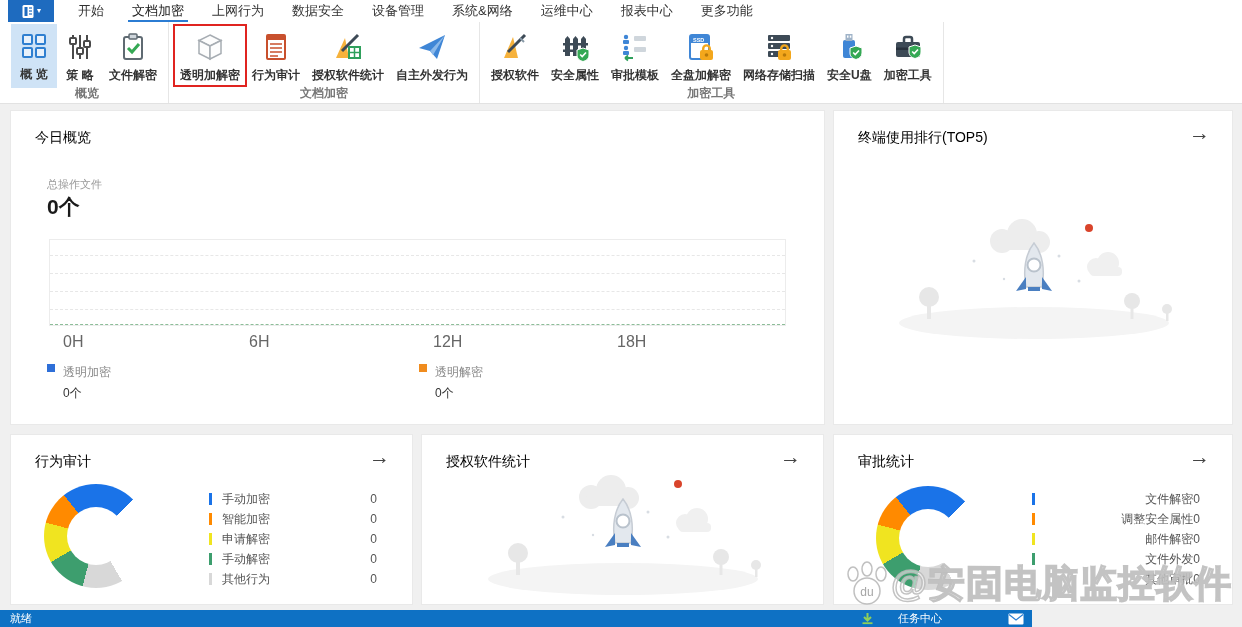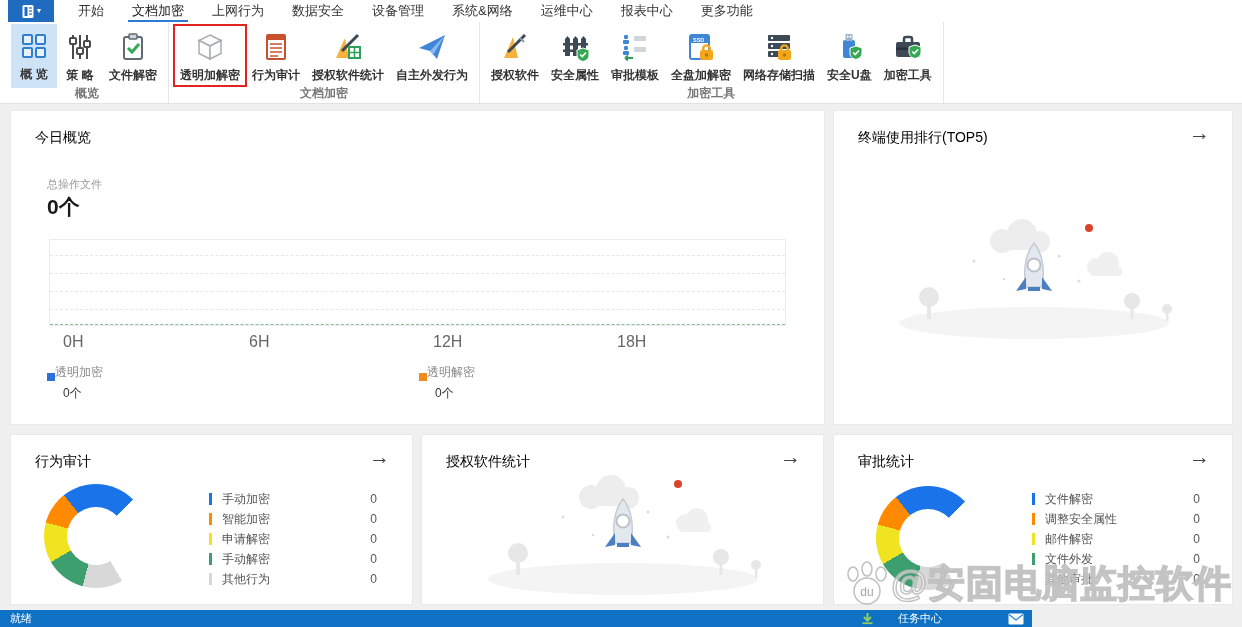--- a/index.html
+++ b/index.html
@@ -29,32 +29,32 @@
   
   .main { position:absolute; left:0; top:104px; width:1242px; height:506px; background:#f0f0f0; }
   .card { position:absolute; background:#fff; border:1px solid #e9e9e9; }
   .card-title { position:absolute; left:24px; top:18px; font-size:14px; color:#000000; }
   .card-arrow { position:absolute; right:22px; top:10px; font-size:21px; color:#444; cursor:pointer; }
 
   .c-today   { left:10px;  top:6px;   width:815px; height:315px; }
   .c-term    { left:833px; top:6px;   width:400px; height:315px; }
   .c-behav   { left:10px;  top:330px; width:403px; height:171px; }
   .c-auth    { left:421px; top:330px; width:403px; height:171px; }
-  .c-appr    { left:833px; top:330px; width:400px; height:171px; }
+  .c-appr    { left:833px; top:330px; width:400px; height:171px;text-align:right; }
 
   .stat-label { position:absolute; left:36px; top:66px; font-size:11px; color:#999; }
   .stat-value { position:absolute; left:36px; top:82px; font-size:21px; font-weight:bold; color:#1a1a1a; }
 
   .chart { position:absolute; left:38px; top:128px; width:737px; height:87px; border:1px solid #ececec; background:#fff; }
   .gridline { position:absolute; left:0; right:0; height:0; border-top:1px dashed #e7e7e7; }
   .axis-green { position:absolute; left:0; right:0; bottom:0; height:0; border-top:1px dashed #8cbd98; }
   .xtick { position:absolute; top:222px; font-size:16px; color:#666; }
 
   .lg-item { position:absolute; }
-  .lg-row { display:flex; align-items:flex-end; }
+  .lg-row { display:flex; align-items:flex-start; gap:8px; }
   .lg-marker { width:8px; height:8px; }
   .lg-label { font-size:12px; color:#888; }
   .lg-value { font-size:12px; color:#333; margin:4px 0 0 16px; }
 
   
   .dlegend { position:absolute; left:198px; top:54px; width:168px; }
   .dlegend .row { display:flex; align-items:center; height:20px; }
   .dlegend .bar { width:3px; height:12px; margin-right:10px; }
   .dlegend .txt { font-size:12px; color:#555; flex:1; }
   .dlegend .val { font-size:12px; color:#555; }

